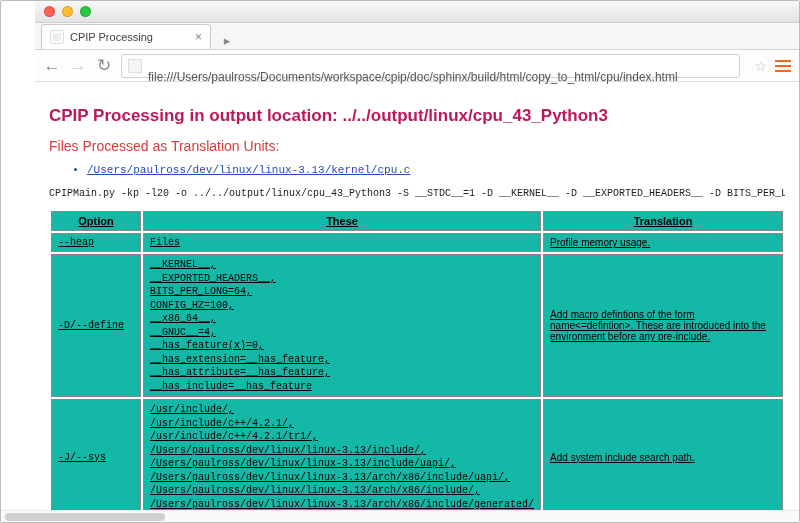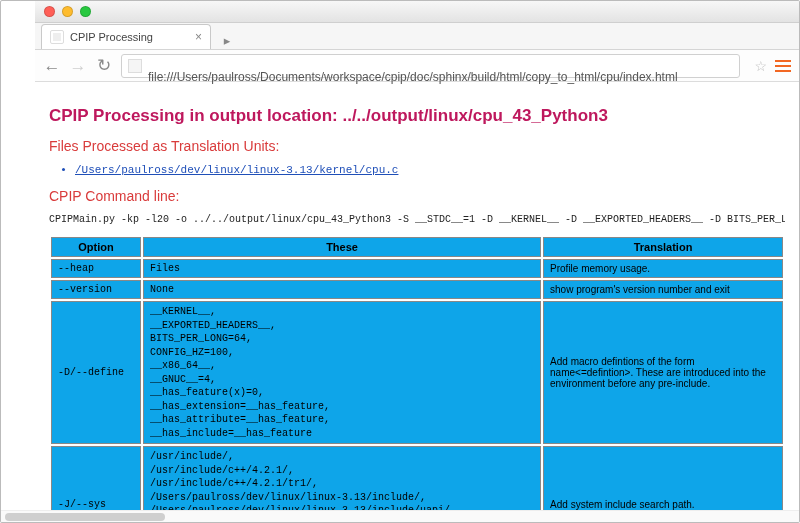--- a/index.html
+++ b/index.html
@@ -22,24 +22,24 @@
   .omnibox { flex:1; height:24px; border:1px solid #d0d0d0; border-radius:3px; display:flex; align-items:center; padding:0 6px; font-size:12px; color:#333; background:#fff;}
   .omnibox .pageicon{ width:14px;height:14px; border:1px solid #ddd; margin-right:6px; background:#f5f5f5;}
   .omnibox .url{ white-space:nowrap; overflow:hidden; text-overflow:ellipsis; color:#555;margin-top:22px;}
   .star{ color:#bfbfbf; font-size:14px; margin-left:6px;}
   .menuicon{ width:16px; display:flex; flex-direction:column; gap:3px; }
   .menuicon span{ height:2px; background:#f26722; display:block;}
   .content { height:calc(100% - 22px - 27px - 32px - 12px); overflow:hidden; padding:10px 14px 0 14px; position:relative;}
   h1.main { color:#be185d; font-size:17px; font-weight:bold; margin:14px 0 12px 0;}
   h2.red { color:#d93b3b; font-size:14px; font-weight:normal; margin:6px 0 10px 0;}
   ul.files { margin:0 0 12px 18px; padding:0;}
-  ul.files li { font-family:"Courier New",monospace; font-size:11px; color:#1f4fb8; text-decoration:underline; list-style:disc; margin-left:8px;}
+  ul.files li { font-family:"Courier New",monospace; font-size:11px; color:#1f4fb8; text-decoration:underline; list-style:disc; margin-left:20px;}
   pre.cmd { font-family:"Courier New",monospace; font-size:10px; color:#222; margin:4px 0 10px 0; white-space:nowrap; overflow:hidden;}
   table.opts { border-collapse:separate; border-spacing:2px; width:100%; border:0;}
-  table.opts th, table.opts td { border:1px solid #888; padding:3px 6px; font-size:10px; vertical-align:middle; background:#0ea5e9;}
+  table.opts th, table.opts td { border:1px solid #888; padding:3px 6px; font-size:10px; vertical-align:middle; background:#14b8a6;text-decoration:underline;}
   table.opts th { font-weight:bold; text-align:center; font-size:11px;}
   table.opts td.opt { font-family:"Courier New",monospace; white-space:nowrap; width:90px;}
   table.opts td.val { font-family:"Courier New",monospace; width:370px;}
   table.opts td.val .mv{ white-space:pre; line-height:1.35;}
   table.opts td.desc { font-family:Arial,Helvetica,sans-serif; }
   .bottomscroll { position:absolute; bottom:0; left:0; right:0; height:12px; background:#fafafa; border-top:1px solid #eee;}
   .bottomscroll .thumb{ position:absolute; left:4px; top:2px; width:160px; height:8px; background:#cfcfcf; border-radius:4px;}
 </style>
 </head>
 <body>
@@ -80,39 +80,33 @@
   </div>
 
   <div class="content">
     <h1 class="main">CPIP Processing in output location: ../../output/linux/cpu_43_Python3</h1>
 
     <h2 class="red">Files Processed as Translation Units:</h2>
     <ul class="files">
       <li>/Users/paulross/dev/linux/linux-3.13/kernel/cpu.c</li>
     </ul>
 
-    <h2 class="red">CPIP Command line:</h2>
     <pre class="cmd">CPIPMain.py -kp -l20 -o ../../output/linux/cpu_43_Python3 -S __STDC__=1 -D __KERNEL__ -D __EXPORTED_HEADERS__ -D BITS_PER_LONG=64 -D CONFIG_H</pre>
 
     <table class="opts">
       <tbody>
           <tr>
         <th>Option</th>
         <th>These</th>
         <th>Translation</th>
       </tr>
       <tr>
         <td class="opt">--heap</td>
         <td class="val">Files</td>
         <td class="desc">Profile memory usage.</td>
-      </tr>
-      <tr>
-        <td class="opt">--version</td>
-        <td class="val">None</td>
-        <td class="desc">show program's version number and exit</td>
       </tr>
       <tr>
         <td class="opt">-D/--define</td>
         <td class="val">
               <div class="mv">__KERNEL__,
 __EXPORTED_HEADERS__,
 BITS_PER_LONG=64,
 CONFIG_HZ=100,
 __x86_64__,
 __GNUC__=4,

